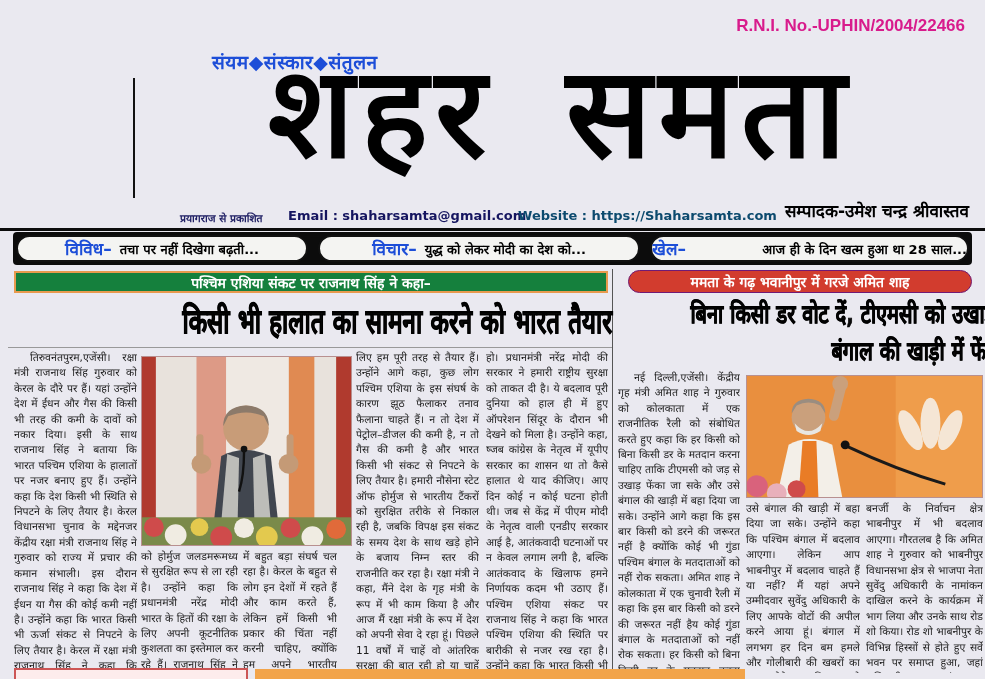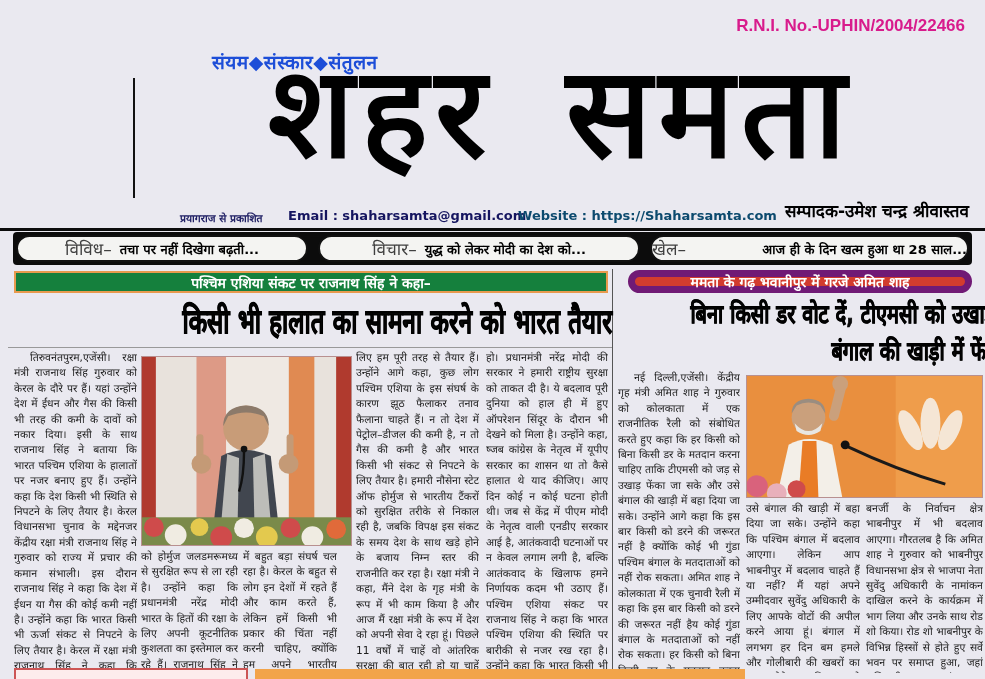--- a/index.html
+++ b/index.html
@@ -21,31 +21,31 @@
   .pub-email{position:absolute;left:288px;top:3px;font-size:13px;font-weight:bold;color:#15155f;}
   .pub-web{position:absolute;left:518px;top:3px;font-size:13px;font-weight:bold;color:#0c4a6e;}
   .pub-editor{position:absolute;right:16px;top:-6px;font-size:17px;font-weight:bold;color:#000;}
   .top-rule{position:absolute;top:228px;left:0;width:985px;height:3px;background:#0c0c0c;}
 
   .navbar{position:absolute;top:232px;left:13px;width:959px;height:33px;background:#0c0c0c;
        border-radius:4px;display:flex;align-items:center;gap:10px;padding:0 3px;box-sizing:border-box;}
   .nav-pill{height:27px;background:#f4f4f2;border:2px solid #111;border-radius:16px;
        display:flex;align-items:center;justify-content:center;gap:8px;box-sizing:border-box;
        overflow:hidden;white-space:nowrap;}
-  .nav-pill .lbl{font-size:17px;font-weight:normal;color:#404040;}
+  .nav-pill .lbl{font-size:17px;font-weight:bold;color:#1d4ed8;}
   .nav-pill .tsr{font-size:13px;font-weight:bold;color:#000;}
   .pill-1{flex:0 0 292px;}  .pill-2{flex:0 0 322px;}  .pill-3{flex:1;justify-content:space-between;}
 
   .article-sep{position:absolute;left:612px;top:269px;width:1px;height:410px;background:#555;}
 
   .kicker-left{position:absolute;left:14px;top:271px;width:594px;height:22px;background:#15803d;
        border:2px solid #e89a4e;box-sizing:border-box;display:flex;align-items:center;justify-content:center;}
   .kicker-left span{color:#fff;font-weight:bold;font-size:14px;}
   .kicker-right{position:absolute;left:628px;top:270px;width:344px;height:23px;background:#d23c2e;
-       border:7px solid #701a75;border-radius:13px;box-sizing:border-box;
+       border:1px solid #701a75;border-radius:13px;box-sizing:border-box;
        display:flex;align-items:center;justify-content:center;}
   .kicker-right span{color:#fff;font-weight:bold;font-size:14px;}
 
   .headline-left{position:absolute;left:8px;top:297px;width:604px;text-align:right;border-bottom:1px solid #999;height:50px;}
   .headline-left span{display:inline-block;white-space:nowrap;font-size:24px;font-weight:bold;color:#0a0a0a;
        transform:scaleY(1.4);transform-origin:top center;-webkit-text-stroke:.6px #000;}
   .headline-right{position:absolute;left:649px;top:296px;width:370px;text-align:right;}
   .headline-right span{display:inline-block;font-size:20px;line-height:28px;font-weight:bold;color:#0a0a0a;
        transform:scaleY(1.3);transform-origin:top center;-webkit-text-stroke:.5px #000;}
 

